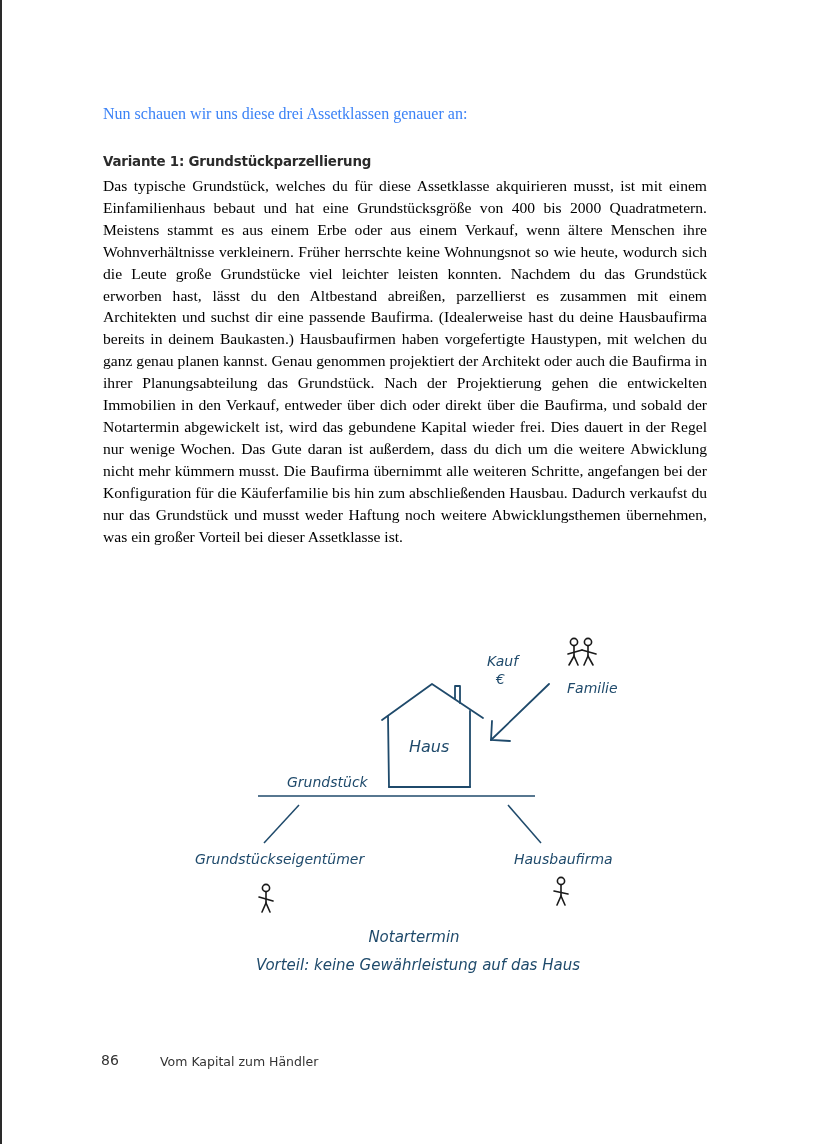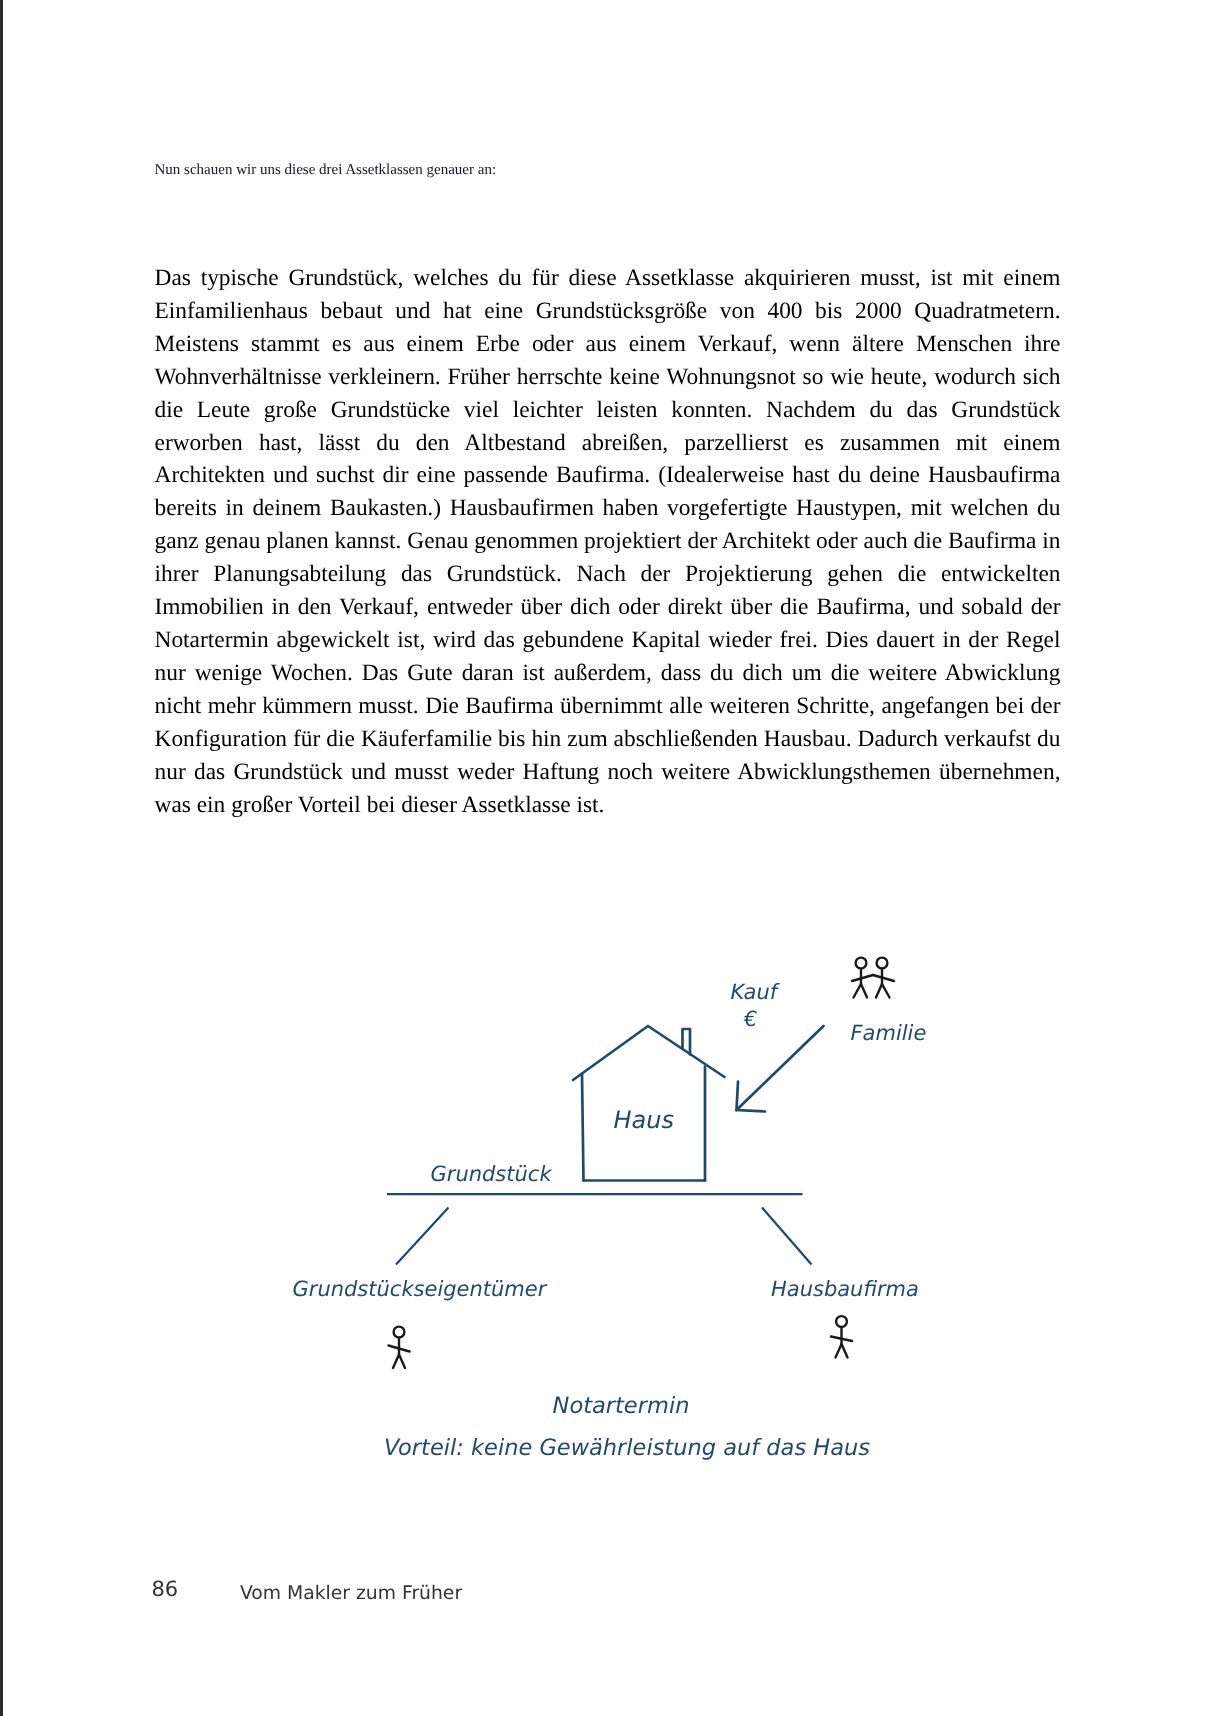--- a/index.html
+++ b/index.html
@@ -23,23 +23,23 @@
       position: absolute;
       left: 0; top: 0;
       width: 818px; height: 1144px;
     }
     .intro {
       position: absolute;
       left: 103px;
       top: 103px;
       width: 604px;
       font-family: "Liberation Serif", "DejaVu Serif", serif;
-      font-size: 10px;
+      font-size: 16px;
       line-height: 21.9px;
-      color: #0f172a;
+      color: #3b82f6;
       margin: 0;
     }
     .heading {
       position: absolute;
       left: 103px;
       top: 152px;
       width: 604px;
       font-family: "DejaVu Sans", "Liberation Sans", sans-serif;
       font-weight: bold;
       font-size: 13.4px;
@@ -91,20 +91,21 @@
   </style>
 </head>
 <body>
 
 <div class="left-border"></div>
 
 <div class="page">
 
   <p class="intro">Nun schauen wir uns diese drei Assetklassen genauer an:</p>
 
+  <h2 class="heading">Variante 1: Grundstückparzellierung</h2>
 
   <p class="body-text" lang="de" style="hyphens: auto; -webkit-hyphens: auto;">Das typische Grundstück, welches du für diese Assetklasse akquirieren musst, ist mit einem Einfamilienhaus bebaut und hat eine Grundstücksgröße von 400 bis 2000 Quadratmetern. Meistens stammt es aus einem Erbe oder aus einem Verkauf, wenn ältere Menschen ihre Wohnverhältnisse verkleinern. Früher herrschte keine Wohnungsnot so wie heute, wodurch sich die Leute große Grundstücke viel leichter leisten konnten. Nachdem du das Grundstück erworben hast, lässt du den Altbestand abreißen, parzellierst es zusammen mit einem Architekten und suchst dir eine passende Baufirma. (Idealerweise hast du deine Hausbaufirma bereits in deinem Baukasten.) Hausbaufirmen haben vorgefertigte Haustypen, mit welchen du ganz genau planen kannst. Genau genommen projektiert der Architekt oder auch die Baufirma in ihrer Planungsabteilung das Grundstück. Nach der Projektierung gehen die entwickelten Immobilien in den Verkauf, entweder über dich oder direkt über die Baufirma, und sobald der Notartermin abgewickelt ist, wird das gebundene Kapital wieder frei. Dies dauert in der Regel nur wenige Wochen. Das Gute daran ist außerdem, dass du dich um die weitere Abwicklung nicht mehr kümmern musst. Die Baufirma übernimmt alle weiteren Schritte, angefangen bei der Konfiguration für die Käuferfamilie bis hin zum abschließenden Hausbau. Dadurch verkaufst du nur das Grundstück und musst weder Haftung noch weitere Abwicklungsthemen übernehmen, was ein großer Vorteil bei dieser Assetklasse ist.</p>
 
   <svg class="diagram" width="818" height="1144" viewBox="0 0 818 1144" xmlns="http://www.w3.org/2000/svg">
 
     <g stroke="#1f4a6b" stroke-width="1.8" fill="none" stroke-linecap="round" stroke-linejoin="round">
       <polyline points="382,720 432,684 483,718"></polyline>
       <line x1="388" y1="716" x2="389" y2="787"></line>
       <line x1="470" y1="711" x2="470" y2="787"></line>
       <line x1="389" y1="787" x2="470" y2="787"></line>
@@ -153,14 +154,14 @@
       <line x1="561" y1="885" x2="561" y2="896"></line>
       <line x1="554" y1="891" x2="568" y2="894"></line>
       <polyline points="557,905 561,896 565,905"></polyline>
     </g>
 
     <text class="hand" x="414" y="942" font-size="15" text-anchor="middle">Notartermin</text>
     <text class="hand" x="418" y="970" font-size="15" text-anchor="middle">Vorteil: keine Gewährleistung auf das Haus</text>
   </svg>
 
   <span class="footer-page">86</span>
-  <span class="footer-title">Vom Makler zum Früher</span>
+  <span class="footer-title">Vom Kapital zum Händler</span>
 </div>
 
 </body></html>

